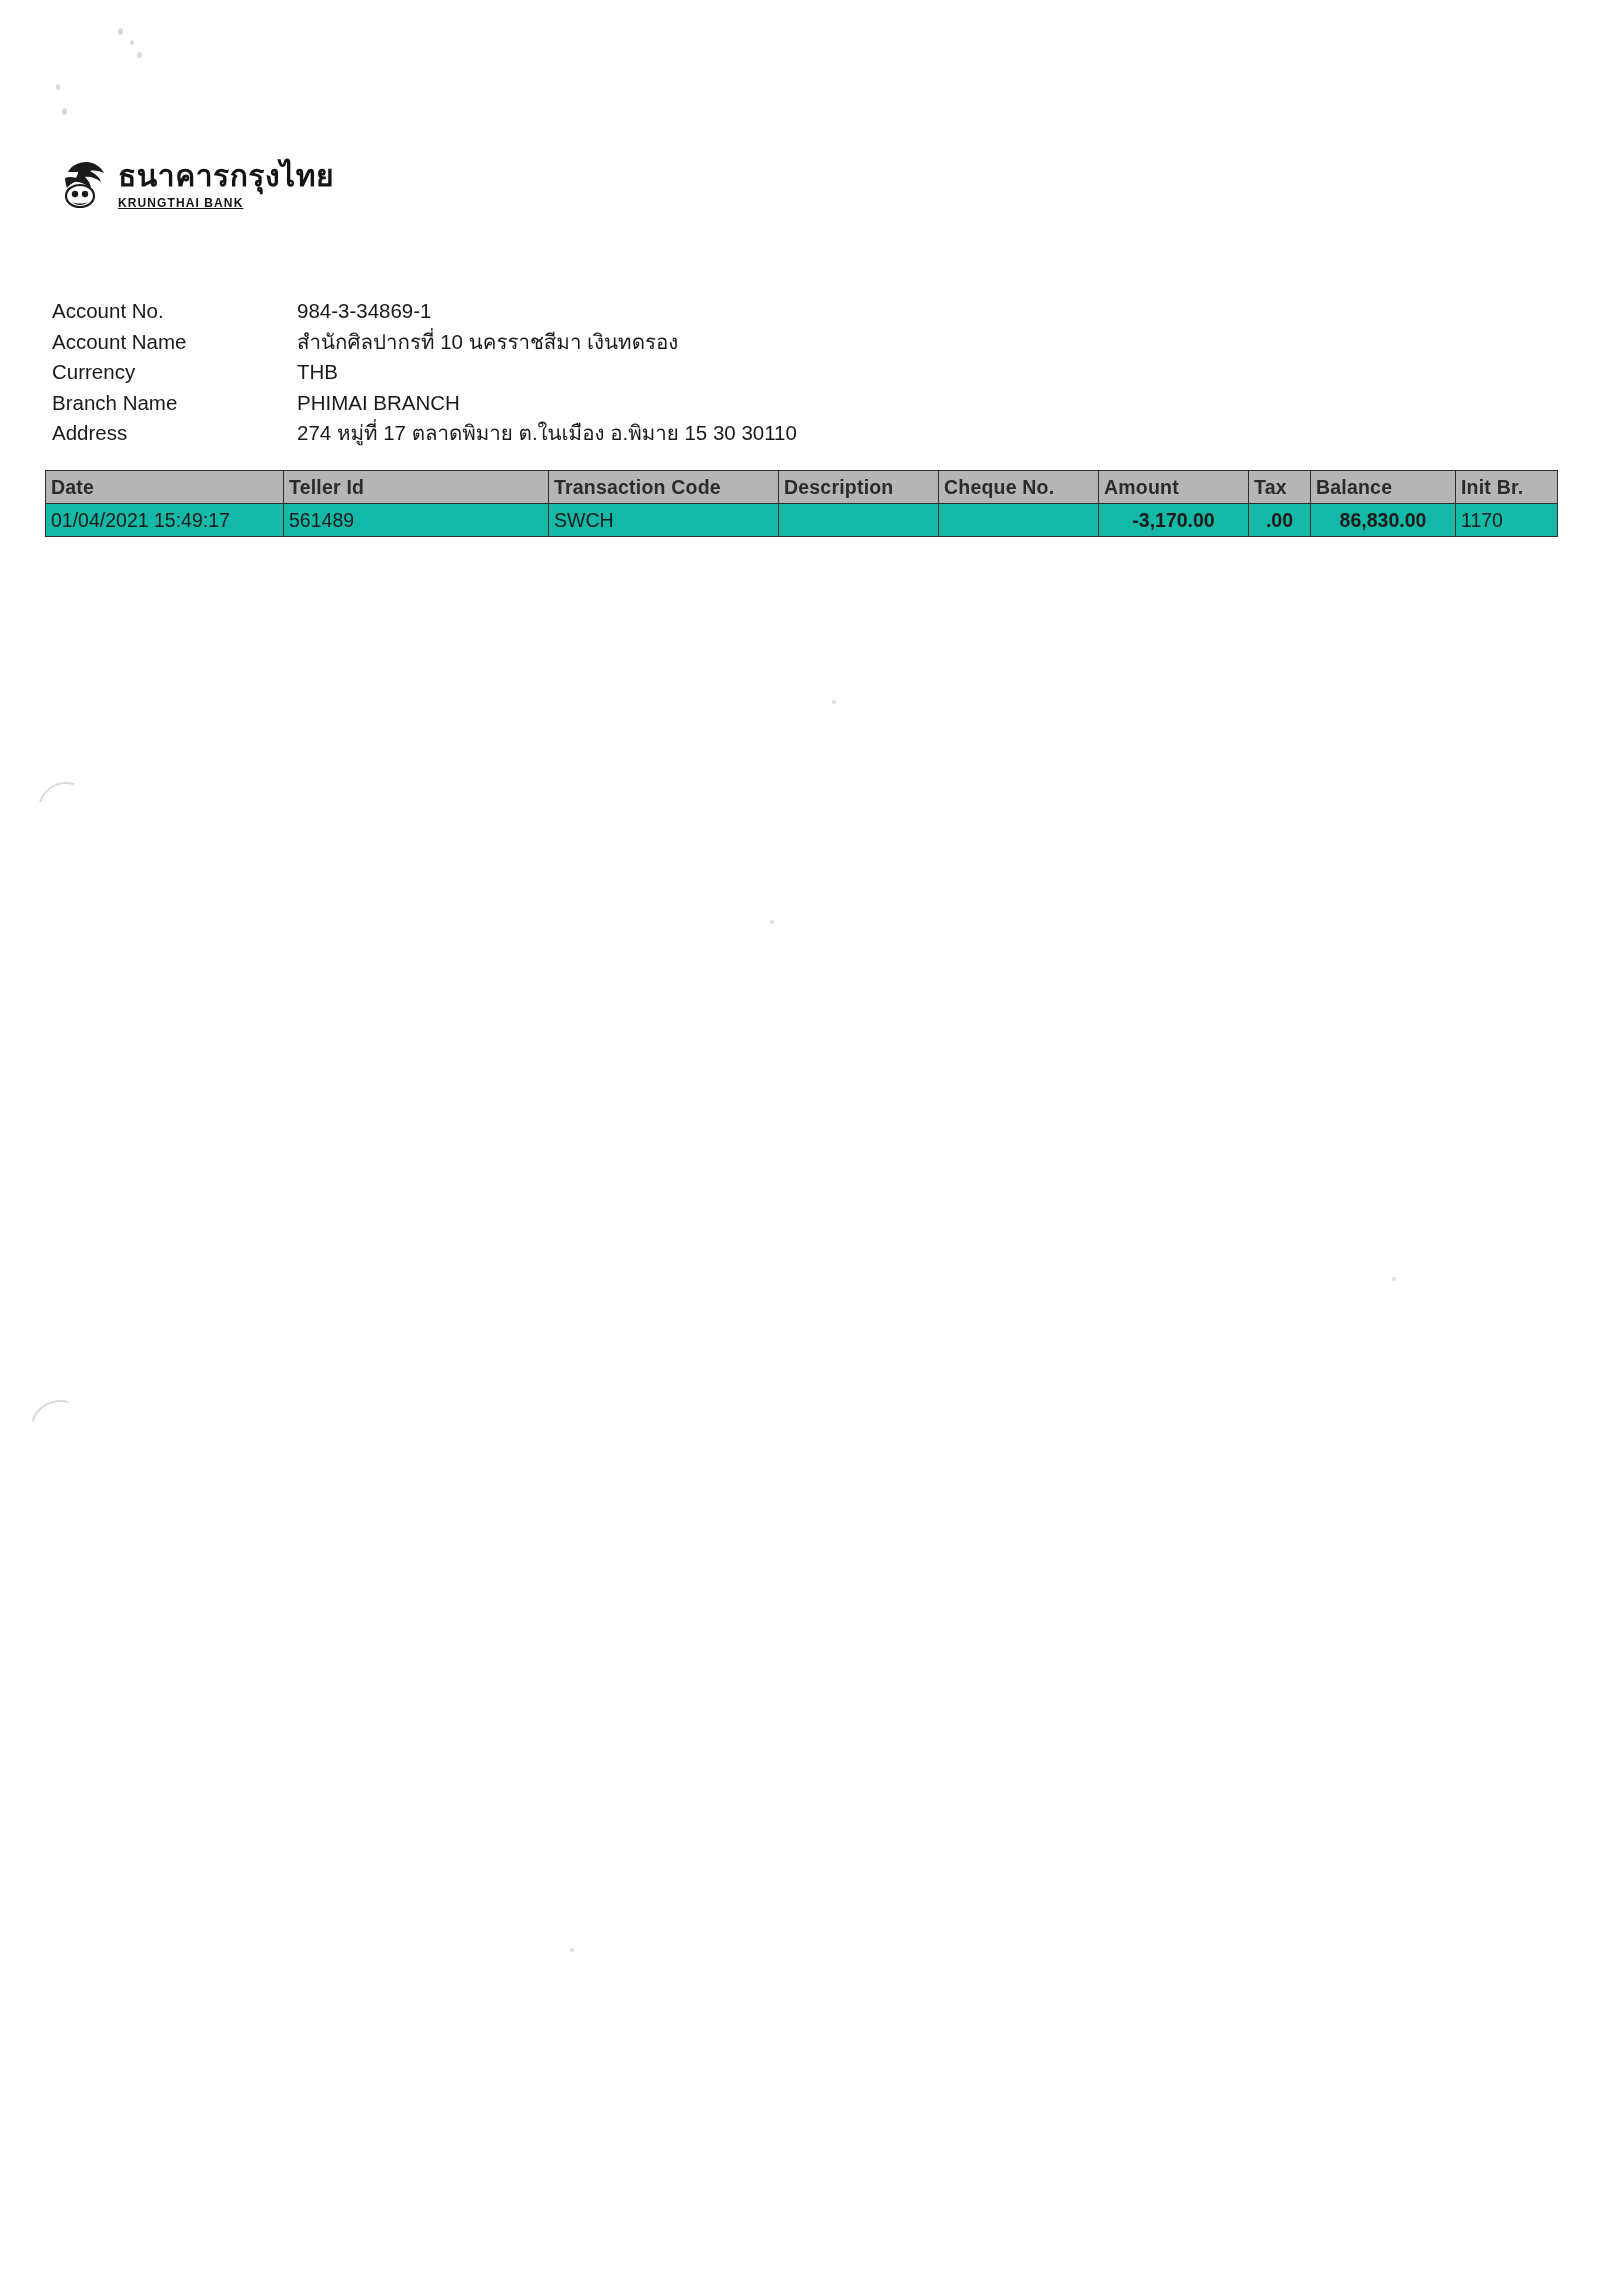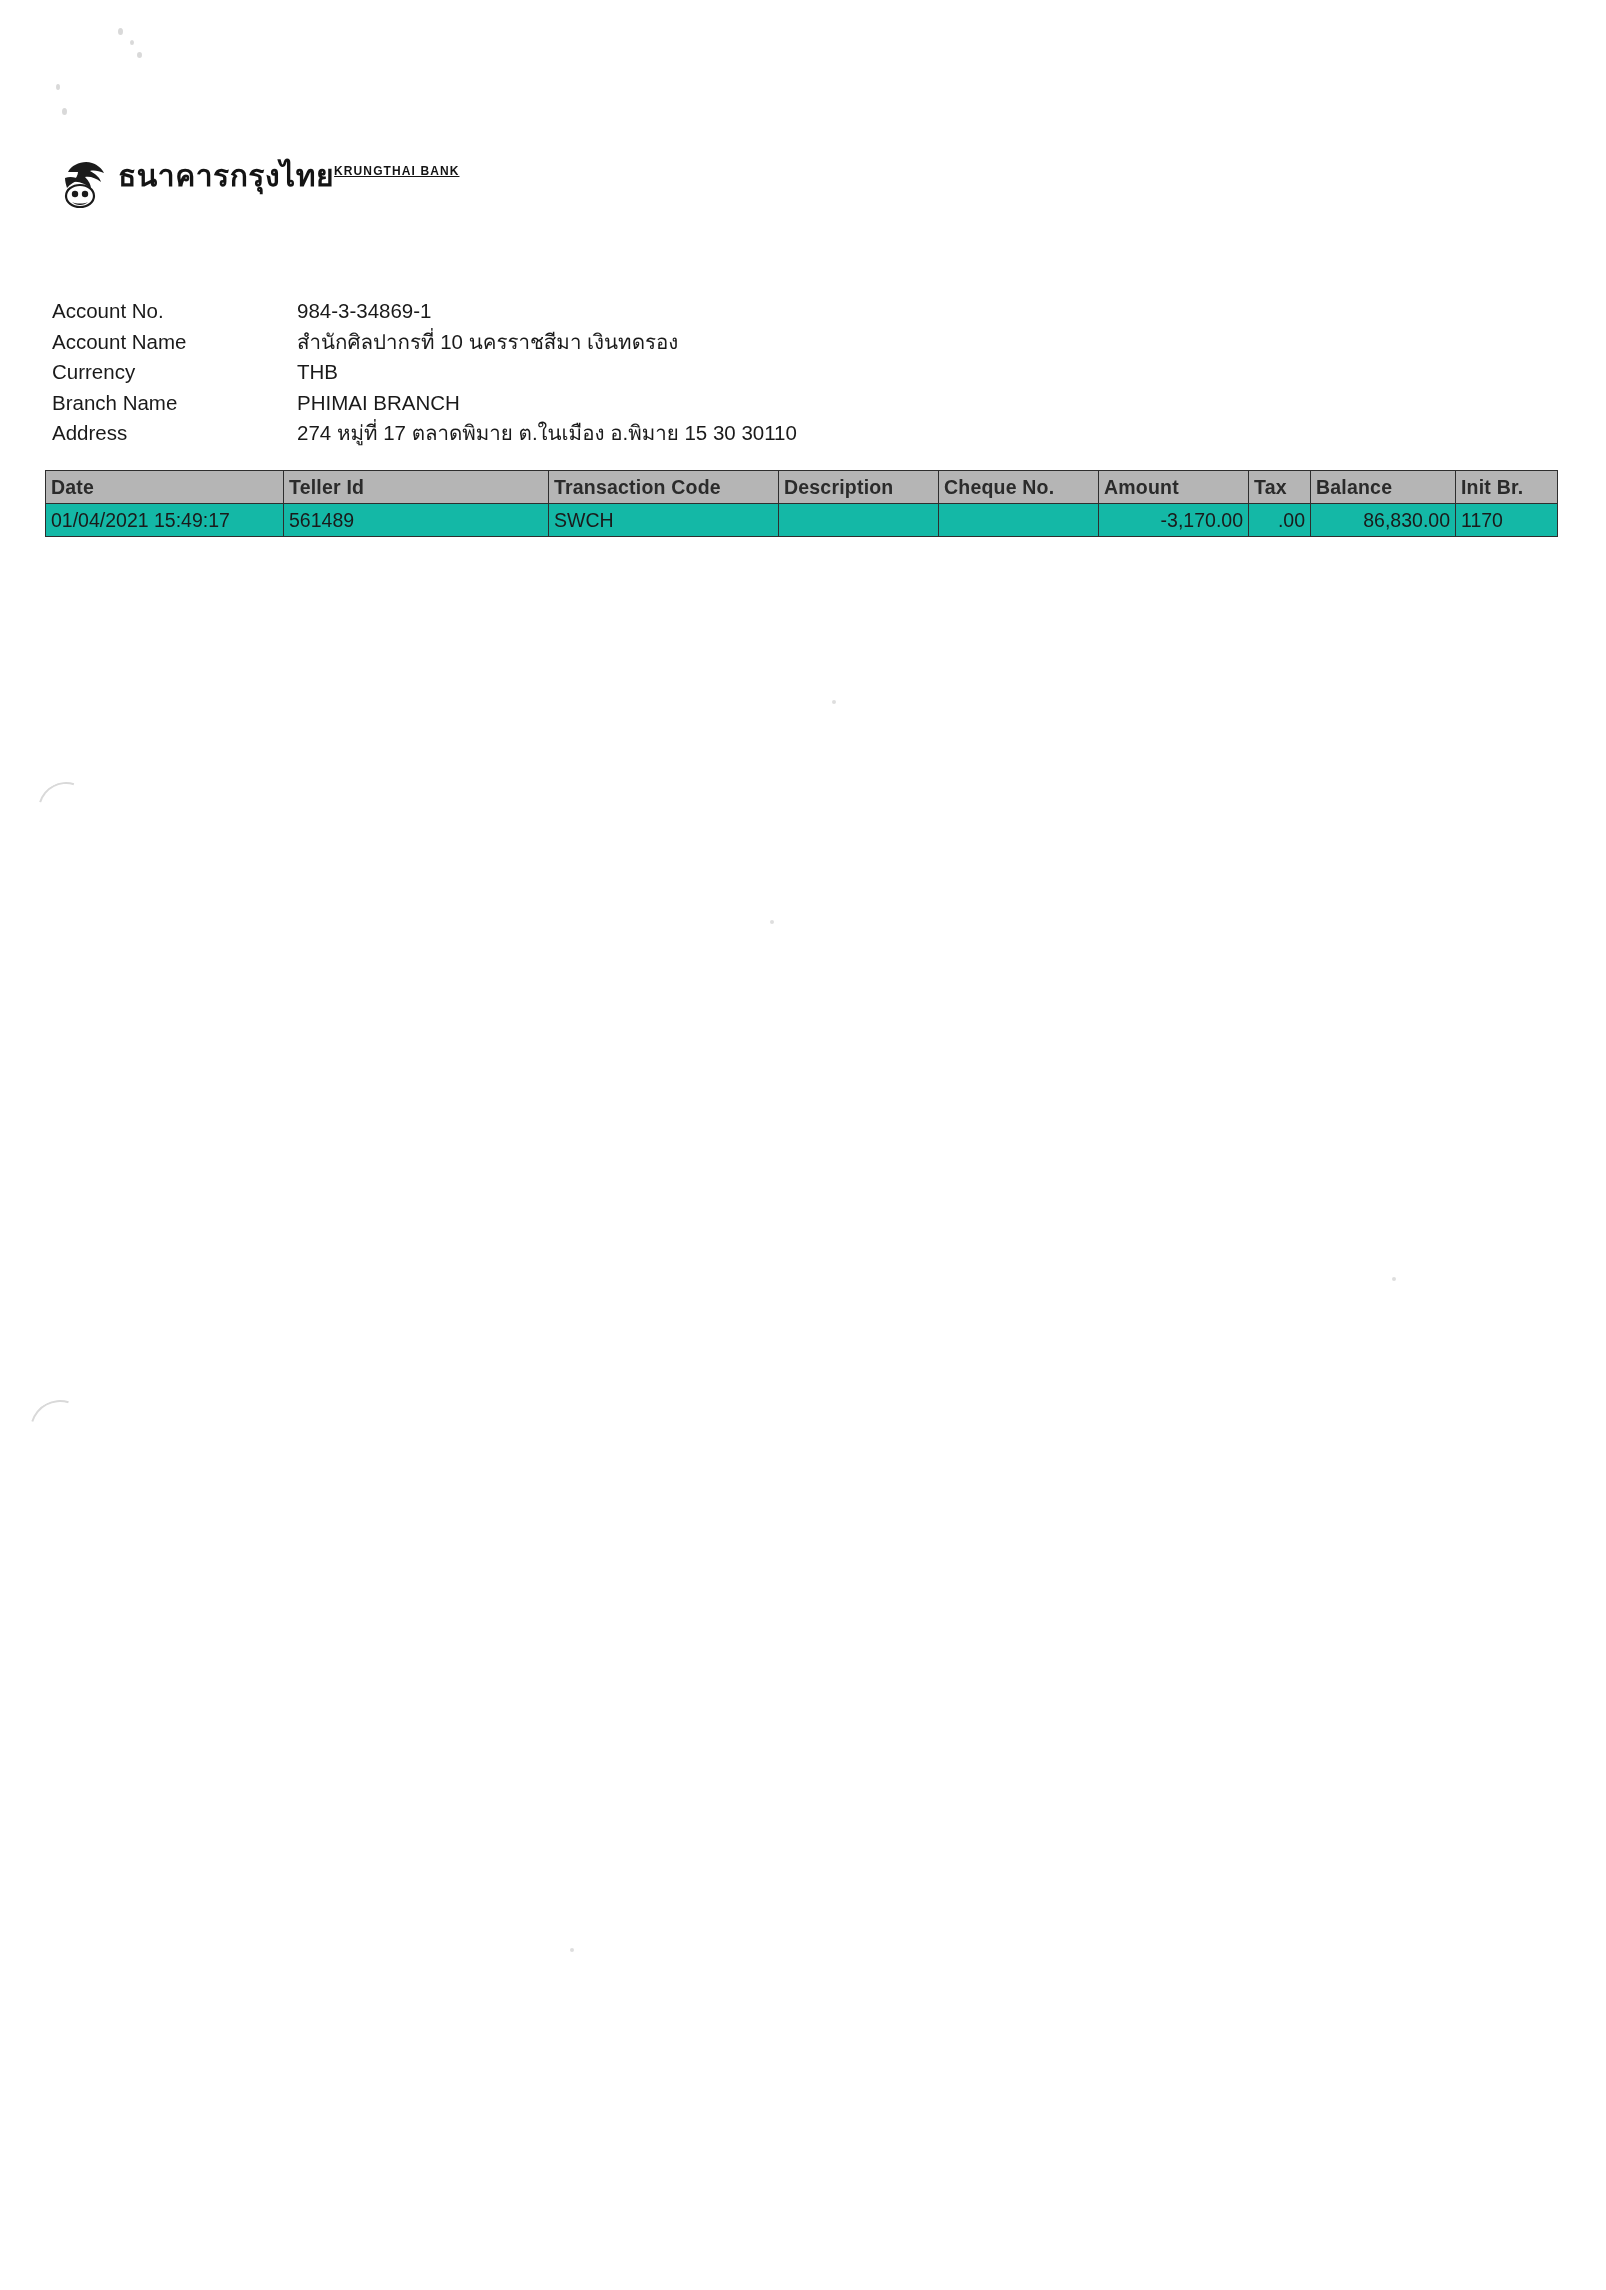--- a/index.html
+++ b/index.html
@@ -50,21 +50,21 @@
     height: 52px;
     position: relative;
     margin-right: 10px;
   }
   .logo-mark .bird {
     position: absolute;
     inset: 0;
   }
   .logo-text-block {
     display: flex;
-    flex-direction: row;
+    flex-direction: column;
     justify-content: space-between;
     padding-top: 2px;
   }
   .logo-thai {
     font-size: 30px;
     font-weight: bold;
     letter-spacing: .5px;
     color: #141414;
     line-height: 1.05;
   }
@@ -123,21 +123,22 @@
     font-weight: bold;
     letter-spacing: .2px;
     margin-left: 18px;
   }
   .txn tbody td {
     background: #14b8a6;
     text-align: left;
     margin-top: 41px;
   }
   .txn tbody td.num {
-    text-align: right;
+    text-align: center;
+    font-weight: bold;
   }
 
   
   col.c-date    { width: 238px; }
   col.c-teller  { width: 265px; }
   col.c-code    { width: 230px; }
   col.c-desc    { width: 160px; }
   col.c-cheque  { width: 160px; }
   col.c-amount  { width: 150px; }
   col.c-tax     { width: 62px; }

